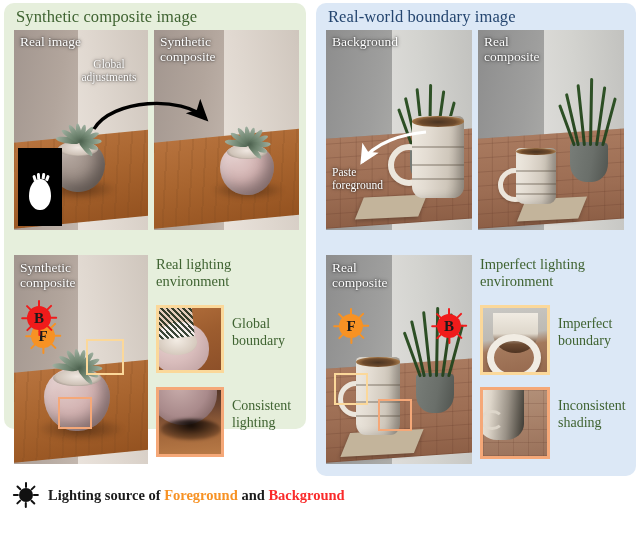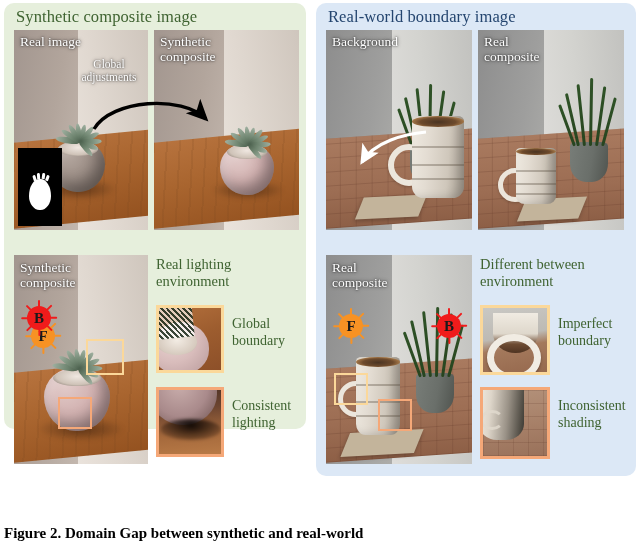--- a/index.html
+++ b/index.html
@@ -462,20 +462,22 @@
           <div class="mug-rim"></div>
           <div class="mug-band" style="top:36%;"></div>
           <div class="mug-band" style="top:58%;"></div>
           <div class="mug-band" style="top:76%;"></div>
         </div>
         <div class="mug-handle" style="left:62px; top:114px; width:30px; height:30px; z-index:29;"></div>
       </div>
 
       <div class="tile-label" style="left:6px; top:4px;">Background</div>
 
+      <div class="inner-note" style="left:6px; top:136px; width:72px; text-align:left;">Paste
+foreground</div>
 
       <svg class="arrow-svg" style="left:20px; top:92px; width:86px; height:52px;" viewBox="0 0 86 52">
         <defs>
           <marker id="ah2" markerWidth="7" markerHeight="7" refX="5.2" refY="3" orient="auto">
             <path d="M0,0 L6.2,3 L0,6 L1.5,3 z" fill="#ffffff"></path>
           </marker>
         </defs>
         <path d="M80,10 C58,12 28,20 16,40" stroke="#ffffff" stroke-width="3.2" fill="none" marker-end="url(#ah2)"></path>
       </svg>
     </div>
@@ -559,21 +561,21 @@
         <div class="ray" style="transform:rotate(225deg);"></div>
         <div class="ray" style="transform:rotate(270deg);"></div>
         <div class="ray" style="transform:rotate(315deg);"></div>
         <div class="core">B</div>
       </div>
 
       <div class="crop-box" style="left:8px; top:118px; width:34px; height:32px; border:2px solid #fbd89a;"></div>
       <div class="crop-box" style="left:52px; top:144px; width:34px; height:32px; border:2px solid #f5a878;"></div>
     </div>
 
-    <div class="sub-title" style="left:164px; top:253px; width:160px;">Different between
+    <div class="sub-title" style="left:164px; top:253px; width:160px;">Imperfect lighting
 environment</div>
 
     <div class="thumb" style="left:164px; top:302px; width:70px; height:70px; border:3px solid #fbd89a;">
       <div style="position:absolute; inset:0;
                   background:linear-gradient(170deg,#c9c8c4 0%, #bdbab4 44%, #a4795c 60%, #96694e 100%);"></div>
       <div style="position:absolute; left:16%; top:8%; width:70%; height:62%;
                   border-radius:0 0 50% 50%;
                   background:linear-gradient(180deg,#f0ebe2 0%, #ded7cb 52%, #6d4b32 78%, #4f3422 100%);"></div>
       <div style="position:absolute; left:6%; top:40%; width:62%; height:52%;
                   border:7px solid #f1ece3; border-radius:50%;
@@ -592,18 +594,31 @@
                   border-radius:6% 6% 40% 40% / 4% 4% 30% 30%;
                   background:linear-gradient(95deg,#efe9df 0%, #ded6ca 26%, #9a9287 62%, #4e4a42 92%, #3a3733 100%);"></div>
       <div style="position:absolute; left:-4%; top:30%; width:28%; height:22%;
                   border-radius:50%;
                   border:3px solid rgba(225,218,206,.85); border-right-color:transparent;"></div>
     </div>
     <div class="thumb-cap" style="left:242px; top:394px; width:90px;">Inconsistent
 shading</div>
   </div>
 
-
-  <div id="caption">
-    <b>Figure 2.  Domain Gap between synthetic and real-world</b>
+  <div id="legend">
+    <div id="legend-sun">
+      <div class="lcore"></div>
+      <div class="lray" style="transform:rotate(0deg);"></div>
+      <div class="lray" style="transform:rotate(45deg);"></div>
+      <div class="lray" style="transform:rotate(90deg);"></div>
+      <div class="lray" style="transform:rotate(135deg);"></div>
+      <div class="lray" style="transform:rotate(180deg);"></div>
+      <div class="lray" style="transform:rotate(225deg);"></div>
+      <div class="lray" style="transform:rotate(270deg);"></div>
+      <div class="lray" style="transform:rotate(315deg);"></div>
+    </div>
+    <div id="legend-text">
+      <span>Lighting source of </span><span class="fg">Foreground</span><span> and </span><span class="bg">Background</span>
+    </div>
   </div>
 
+
 </div>
 
 </body></html>

